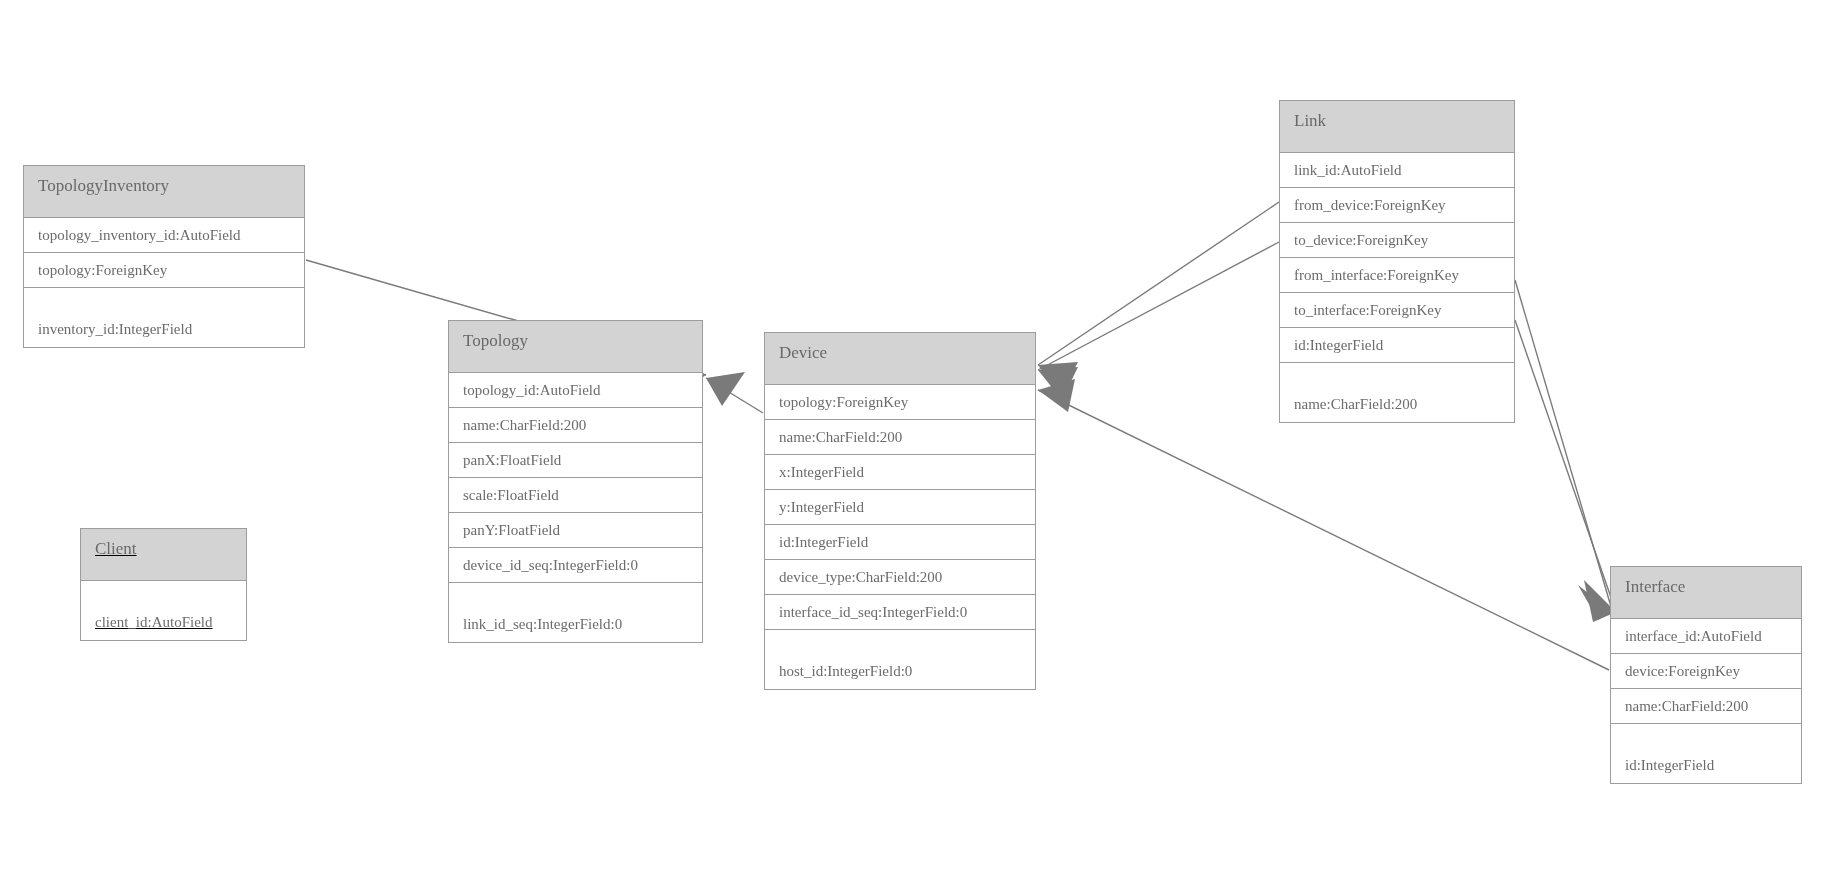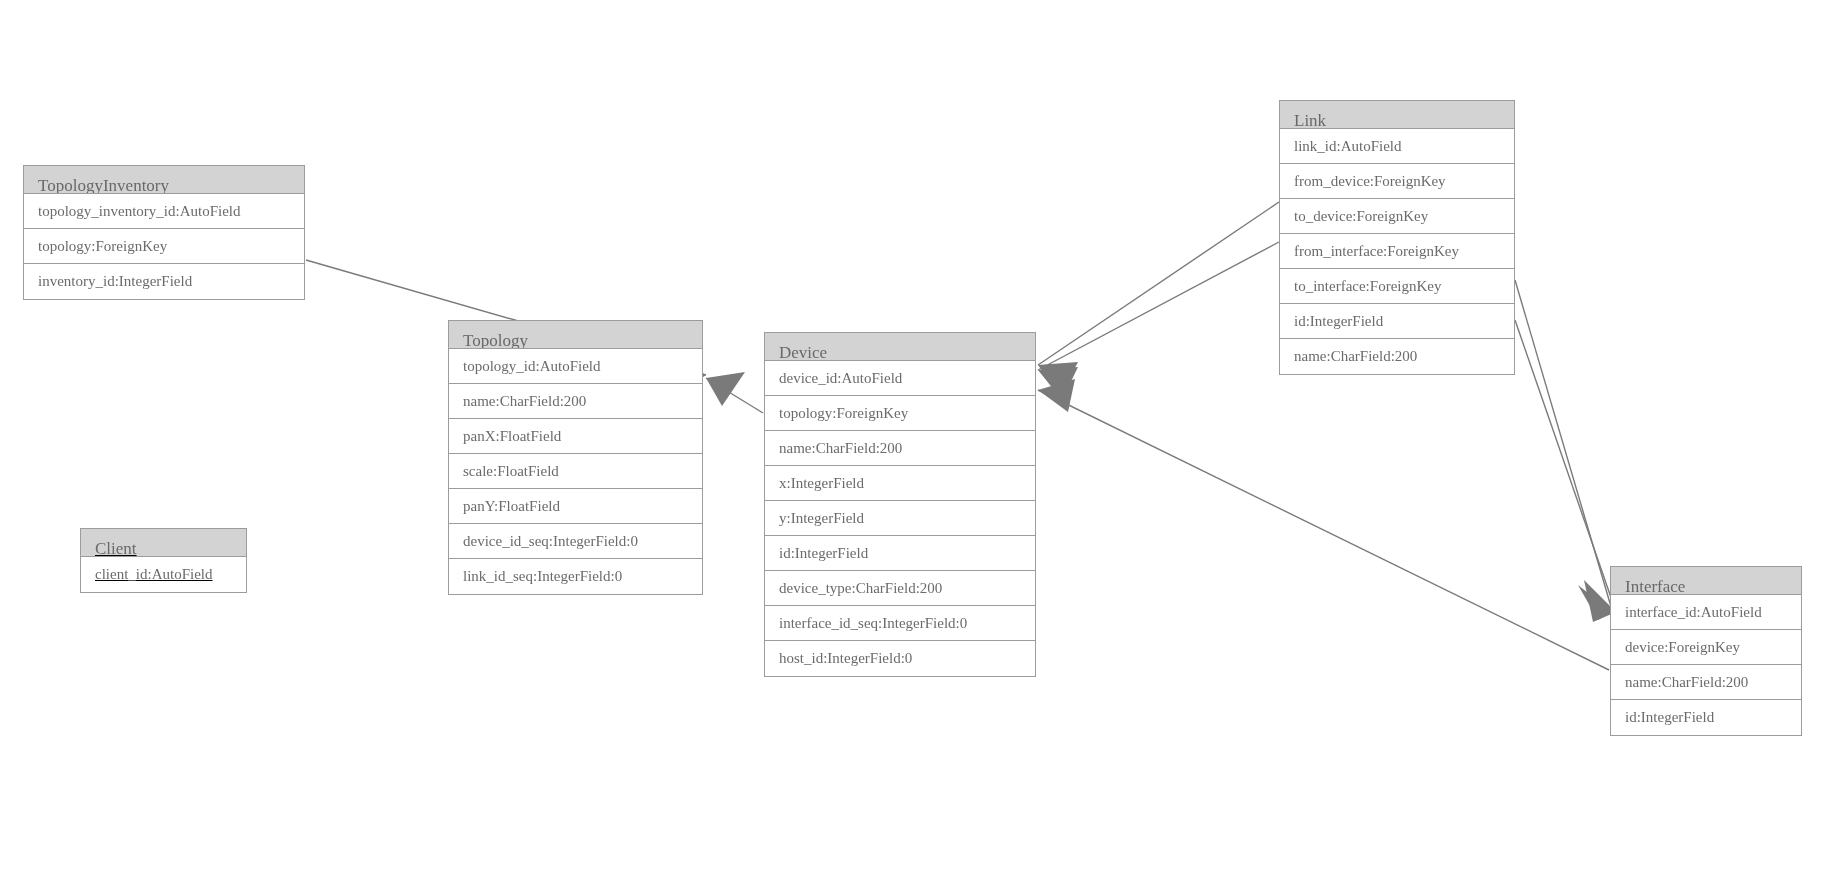--- a/index.html
+++ b/index.html
@@ -28,21 +28,21 @@
   }
   .entity {
     position: absolute;
     box-sizing: border-box;
     border: 1px solid #9c9c9c;
     background: #ffffff;
     z-index: 2;
   }
   .entity-header {
     box-sizing: border-box;
-    height: 28px;
+    height: 52px;
     line-height: 40px;
     background: #d3d3d3;
     border-bottom: 1px solid #9c9c9c;
     color: #696969;
     font-size: 17px;
     padding: 0 0 0 14px;
     white-space: nowrap;
     overflow: hidden;
   }
   .entity-field {
@@ -52,20 +52,21 @@
     border-bottom: 1px solid #9c9c9c;
     color: #6b6b6b;
     font-size: 15px;
     padding: 0 10px 0 14px;
     white-space: nowrap;
     overflow: hidden;
     background: #ffffff;
   }
   .entity-field:last-child {
     border-bottom: none;
+    margin-top: 24px;
   }
 </style>
 </head>
 <body>
 
 <div id="canvas">
 
   <svg id="edge-layer" viewBox="0 0 1824 874" xmlns="http://www.w3.org/2000/svg">
       <g>
         <path d="M 306 260 L 706 375" stroke="#7a7a7a" stroke-width="1.4" fill="none"></path>
@@ -113,21 +114,20 @@
         <div class="entity-field">topology_id:AutoField</div>
         <div class="entity-field">name:CharField:200</div>
         <div class="entity-field">panX:FloatField</div>
         <div class="entity-field">scale:FloatField</div>
         <div class="entity-field">panY:FloatField</div>
         <div class="entity-field">device_id_seq:IntegerField:0</div>
         <div class="entity-field">link_id_seq:IntegerField:0</div>
       </div>
       <div class="entity" style="left: 764px; top: 332px; width: 272px;">
         <div class="entity-header">Device</div>
-        <div class="entity-field">device_id:AutoField</div>
         <div class="entity-field">topology:ForeignKey</div>
         <div class="entity-field">name:CharField:200</div>
         <div class="entity-field">x:IntegerField</div>
         <div class="entity-field">y:IntegerField</div>
         <div class="entity-field">id:IntegerField</div>
         <div class="entity-field">device_type:CharField:200</div>
         <div class="entity-field">interface_id_seq:IntegerField:0</div>
         <div class="entity-field">host_id:IntegerField:0</div>
       </div>
       <div class="entity" style="left: 1279px; top: 100px; width: 236px;">

